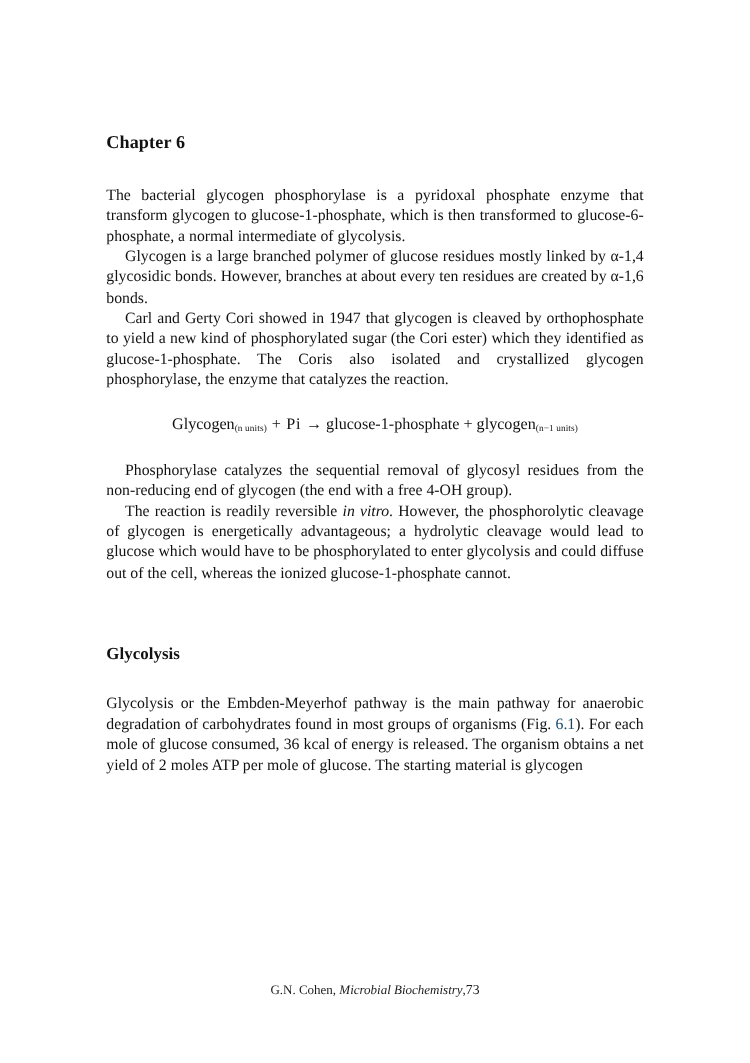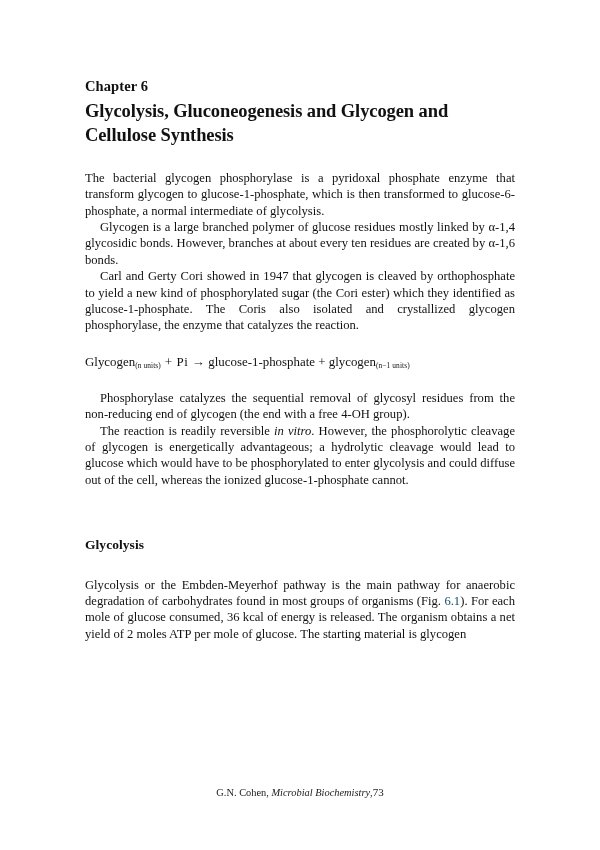--- a/index.html
+++ b/index.html
@@ -19,20 +19,21 @@
   .content {
     position: absolute;
     left: 85px;
     top: 0;
     width: 430px;
   }
 
   
   .chapter-block {
     padding-top: 76px;
+    margin-top: 28px;
   }
   .chapter-number {
     font-size: 14.5px;
     font-weight: bold;
     line-height: 1.45;
     letter-spacing: 0.1px;
   }
   .chapter-title {
     font-size: 18.5px;
     font-weight: bold;
@@ -66,21 +67,21 @@
   p.indented { text-indent: 15px; }
   .italic { font-style: italic; }
   .link {
     color: #0c4a6e;
   }
 
   
   .equation {
     margin-top: 19px;
     margin-bottom: 19px;
-    text-align: left;
+    text-align: center;
     font-size: 12.9px;
     line-height: 1.4;
     white-space: nowrap;
   }
   .equation sub {
     font-size: 7.4px;
     vertical-align: -0.28em;
     letter-spacing: 0.1px;
   }
   .eq-gap { letter-spacing: 0.6px; }
@@ -106,21 +107,20 @@
 </style>
 </head>
 <body>
 
 <div class="page">
 
   <div class="content">
 
     <div class="chapter-block">
       <div class="chapter-number">Chapter 6</div>
-      <div class="chapter-title">Glycolysis, Gluconeogenesis and Glycogen and Cellulose Synthesis</div>
     </div>
 
 
     <p class="body first-para">The bacterial glycogen phosphorylase is a pyridoxal phosphate enzyme that transform glycogen to glucose-1-phosphate, which is then transformed to glucose-6-phosphate, a normal intermediate of glycolysis.</p>
 
     <p class="body indented">Glycogen is a large branched polymer of glucose residues mostly linked by α-1,4 glycosidic bonds. However, branches at about every ten residues are created by α-1,6 bonds.</p>
 
     <p class="body indented">Carl and Gerty Cori showed in 1947 that glycogen is cleaved by orthophosphate to yield a new kind of phosphorylated sugar (the Cori ester) which they identified as glucose-1-phosphate. The Coris also isolated and crystallized glycogen phosphorylase, the enzyme that catalyzes the reaction.</p>
 
     <div class="equation">

